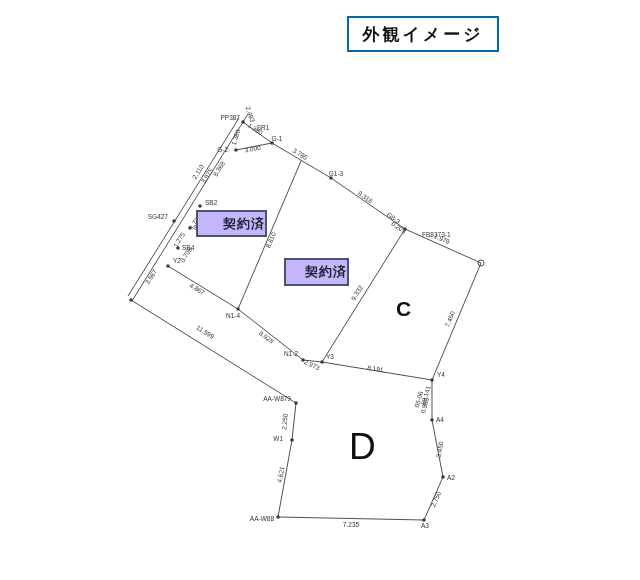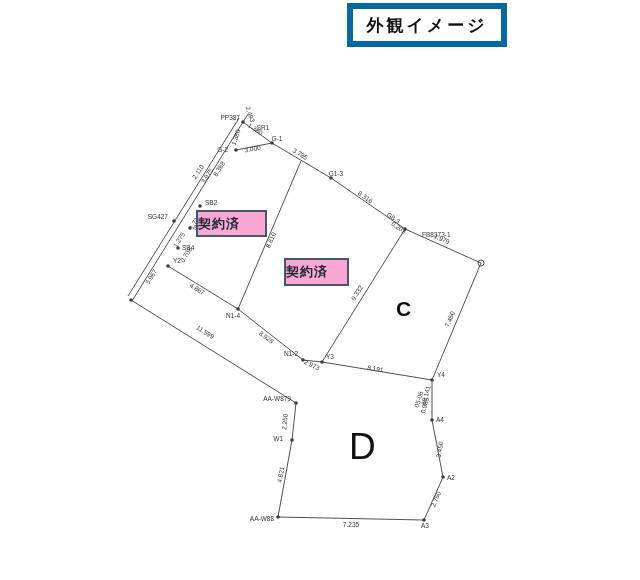--- a/index.html
+++ b/index.html
@@ -1,29 +1,29 @@
 <!DOCTYPE html>
 <html><head>
 <meta charset="utf-8">
 <style>
   html,body{margin:0;padding:0;background:#fff;}
   .canvas{
     position:relative;width:640px;height:580px;background:#ffffff;
     font-family:"Liberation Sans",sans-serif;overflow:hidden;
   }
   .title-box{
-    position:absolute;left:347px;top:3px;width:148px;height:32px;
-    border:6px solid #0369a1;background:#fff;
+    position:absolute;left:347px;top:16px;width:148px;height:32px;
+    border:2px solid #0369a1;background:#fff;
     display:flex;align-items:center;justify-content:center;
     font-size:17px;font-weight:600;letter-spacing:3px;color:#111;
   }
   #diagram{position:absolute;left:0;top:0;}
   .contract{
-    position:absolute;background:#f9a8d4;border:2px solid #47566f;
-    display:flex;align-items:center;justify-content:flex-start;
+    position:absolute;background:#c4b5fd;border:2px solid #47566f;
+    display:flex;align-items:center;justify-content:flex-end;
     font-size:13px;font-weight:700;color:#1c2430;letter-spacing:1px;
     box-sizing:border-box;
   }
   #contract1{left:196px;top:210px;width:71px;height:27px;}
   #contract2{left:284px;top:258px;width:65px;height:28px;}
   .area-label{position:absolute;color:#111;line-height:1;}
   #labelC{left:396px;top:298px;font-size:21px;font-weight:700;}
   #labelD{left:349px;top:428px;font-size:37px;font-weight:500;}
 </style>
 </head>

